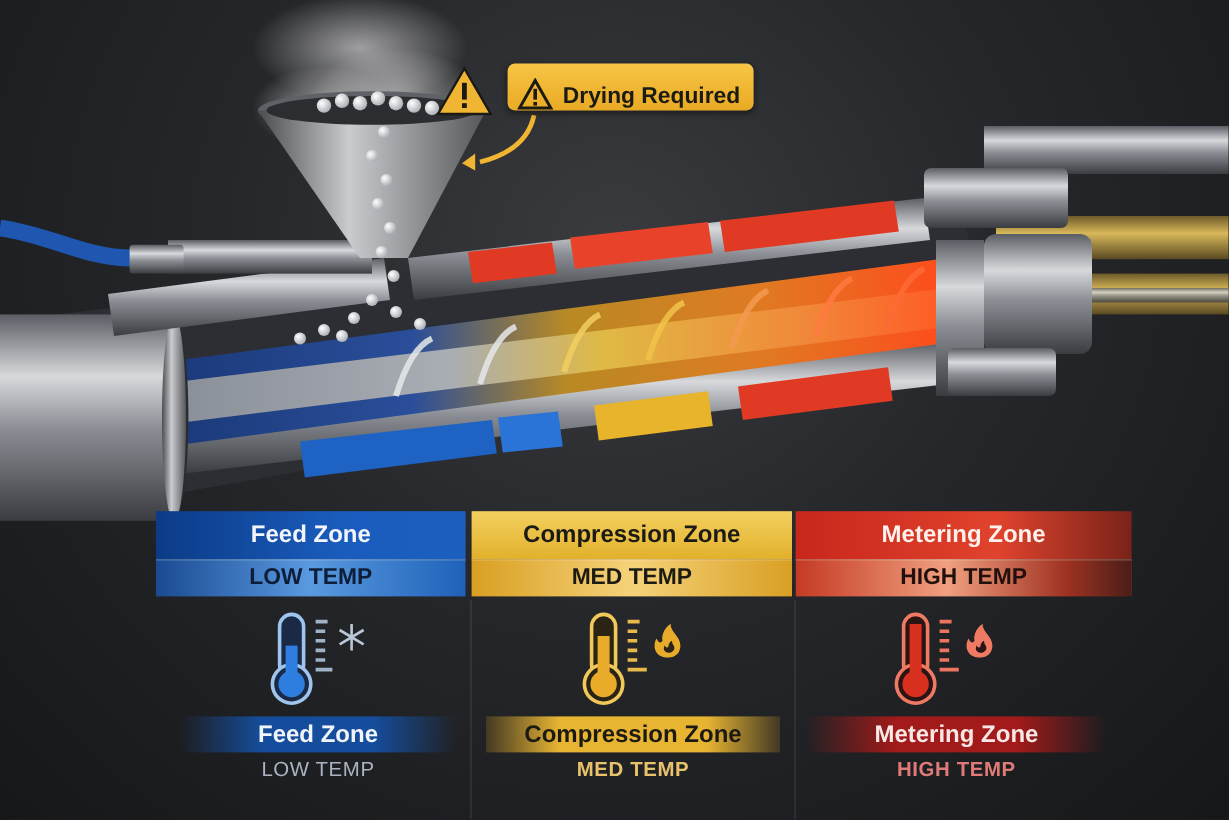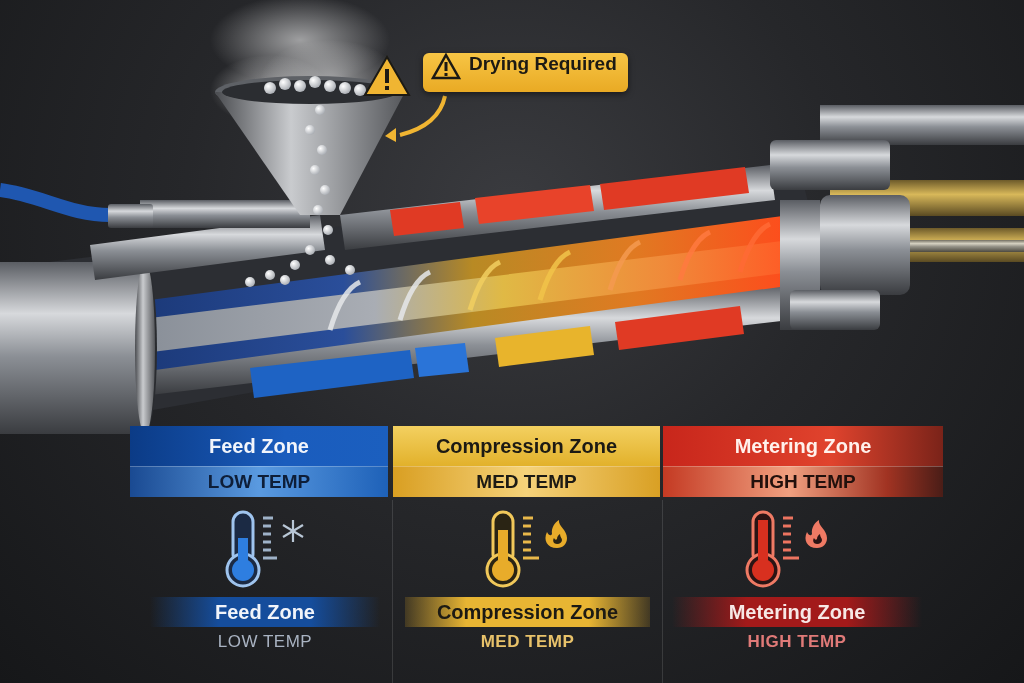--- a/index.html
+++ b/index.html
@@ -2,21 +2,21 @@
 <html><head>
 <meta charset="utf-8">
 <style>
   html,body{margin:0;padding:0;}
   body{width:1024px;height:683px;overflow:hidden;background:#1c1d20;font-family:"DejaVu Sans","Liberation Sans",sans-serif;}
   .stage{position:relative;width:1024px;height:683px;overflow:hidden;
     background:radial-gradient(ellipse at 50% 30%,#3a3b3f 0%,#26272a 45%,#161719 100%);}
   svg.machine{position:absolute;left:0;top:0;}
   .callout{position:absolute;left:423px;top:53px;width:205px;height:39px;border-radius:6px;
     background:linear-gradient(#f7c545,#e9aa24);box-shadow:0 2px 6px rgba(0,0,0,.5);
-    display:flex;align-items:flex-start;gap:8px;padding-left:8px;box-sizing:border-box;}
+    display:flex;align-items:flex-end;gap:8px;padding-left:8px;box-sizing:border-box;}
   .callout-text{font-family:"Liberation Sans",sans-serif;font-weight:bold;font-size:19px;color:#1c1a14;}
   .warn-outer{position:absolute;left:363px;top:55px;}
   .zone-top{position:absolute;top:426px;height:72px;display:flex;flex-direction:column;}
   .zone-top .t1{height:40px;display:flex;align-items:center;justify-content:center;font-family:"Liberation Sans",sans-serif;font-weight:bold;font-size:20px;}
   .zone-top .t2{height:30px;display:flex;align-items:center;justify-content:center;font-family:"Liberation Sans",sans-serif;font-weight:bold;font-size:19px;border-top:1px solid rgba(255,255,255,.25);}
   .feed .t1{background:linear-gradient(90deg,#0b3b86,#1a5cbd 60%,#1b5fbf);color:#f2f5fb;}
   .feed .t2{background:linear-gradient(90deg,#1a4a92,#5a9ae0 50%,#1e61b8);color:#0e1e38;}
   .comp .t1{background:linear-gradient(#f3d060,#e2b12b);color:#1c1a14;}
   .comp .t2{background:linear-gradient(90deg,#d99f22,#f5d27a 50%,#d9a024);color:#1c1a14;}
   .meter .t1{background:linear-gradient(90deg,#c8261b,#e0432d 60%,#7a2319);color:#fff1ec;}

